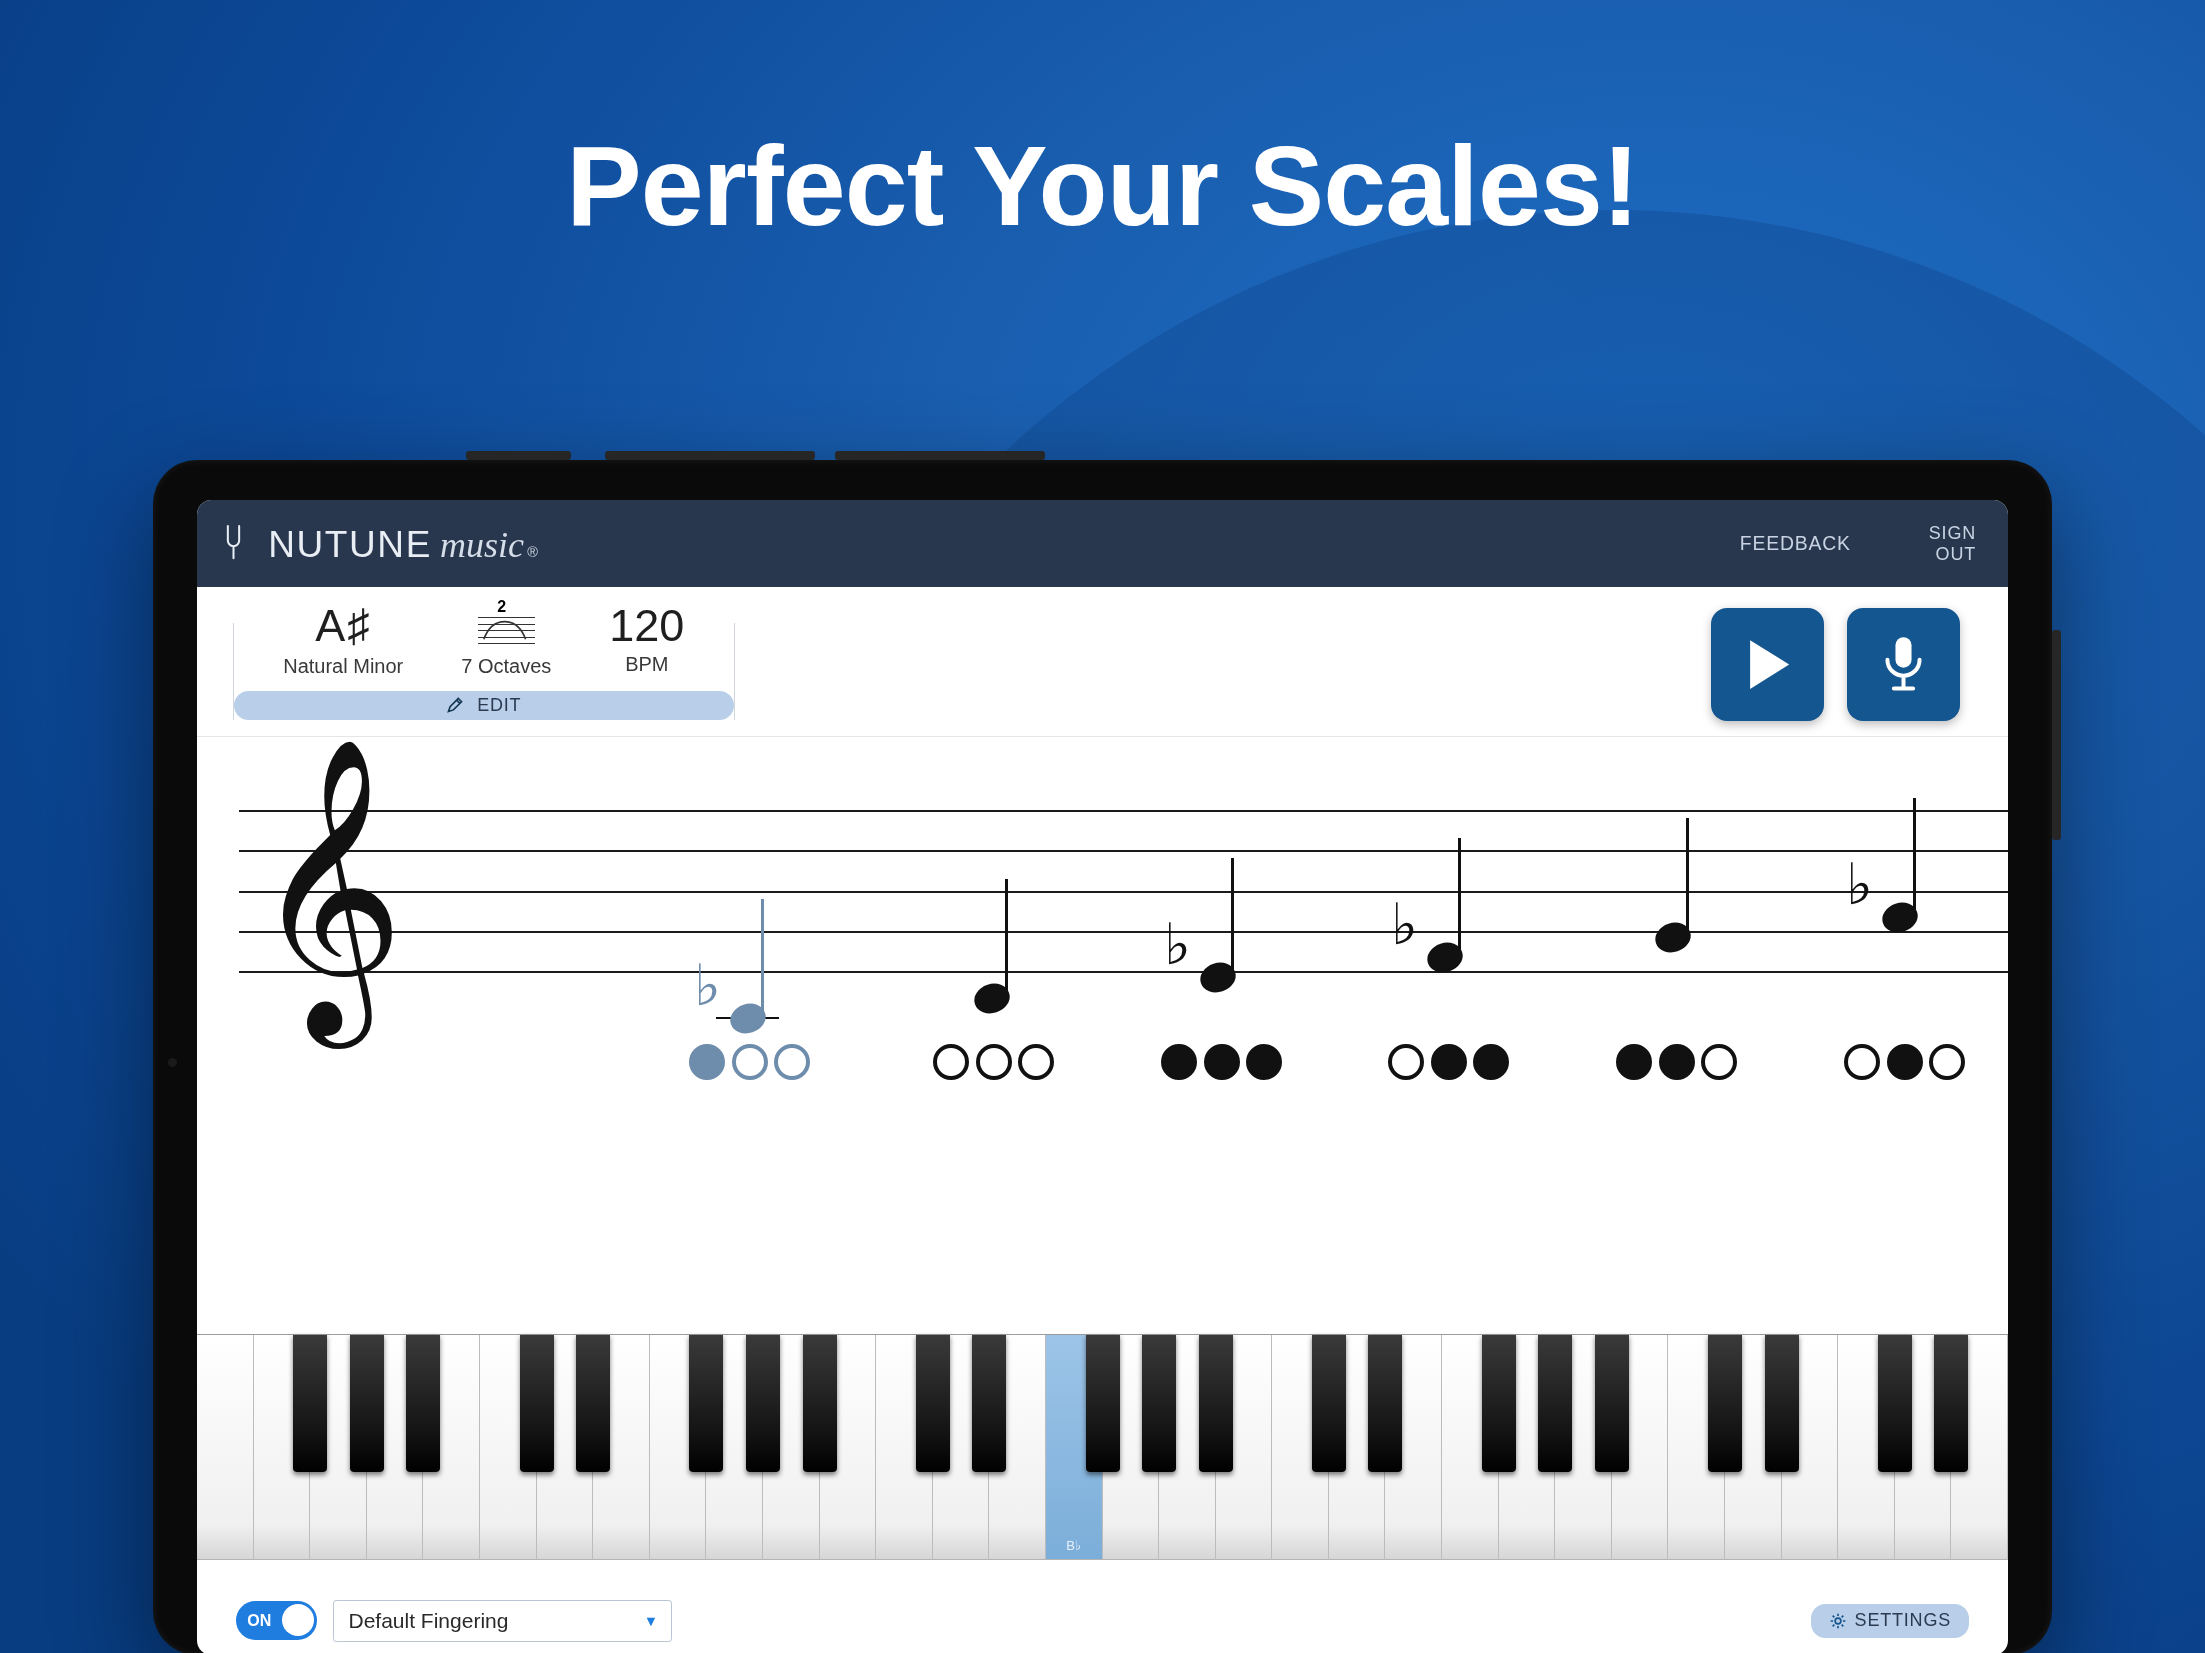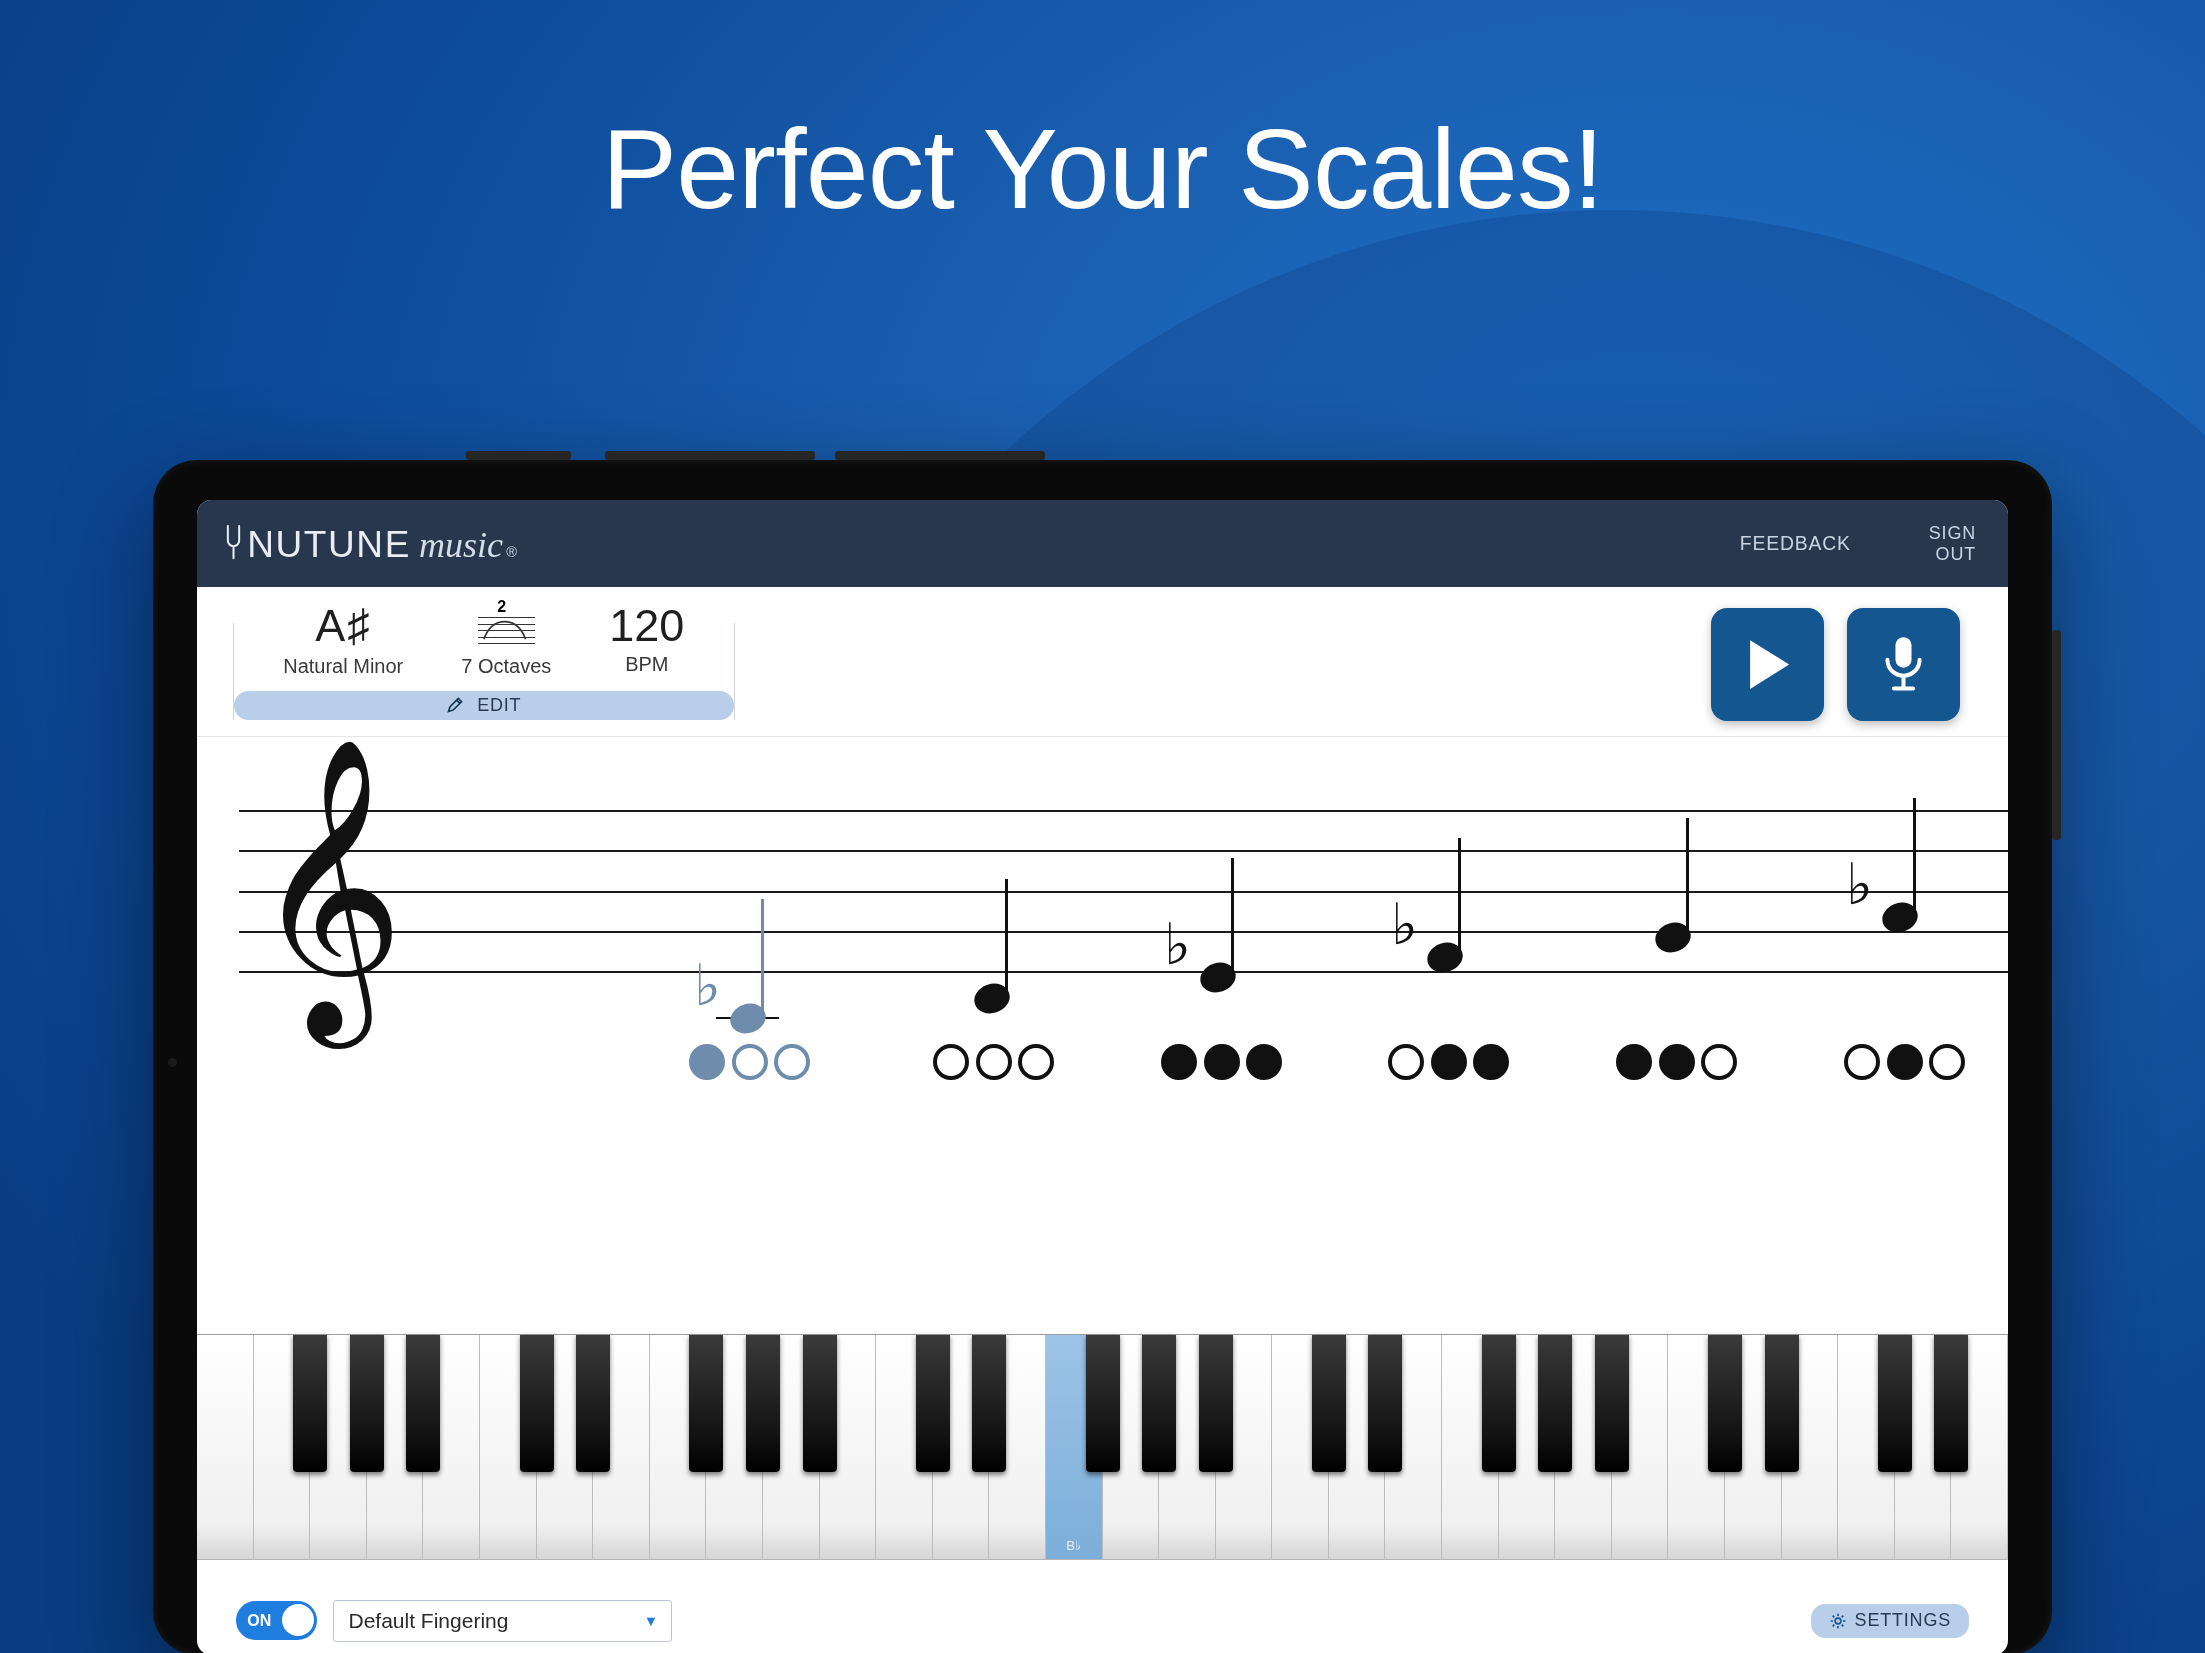--- a/index.html
+++ b/index.html
@@ -13,25 +13,25 @@
 }
 .bg-curve {
   position: absolute;
   top: 210px; left: 726px;
   width: 1776px; height: 1776px;
   border-radius: 50%;
   background: radial-gradient(circle at 30% 30%, rgba(15,72,145,.4), rgba(8,55,120,.3));
 }
 .marketing-headline {
   position: absolute;
-  top: 104px; left: 0; right: 0;
+  top: 121px; left: 0; right: 0;
   text-align: center;
   color: #fff;
   font-size: 113px;
-  font-weight: 400;
+  font-weight: 700;
   letter-spacing: -0.8px;
 }
 .tablet {
   position: absolute;
   top: 460px; left: 153px;
   width: 1899px; height: 1195px;
   background: #0a0a0a;
   border-radius: 44px;
   padding: 40px 44px 0 44px;
   box-shadow: 0 32px 97px rgba(0,0,0,.45), inset 0 0 8px rgba(255,255,255,.08);
@@ -64,21 +64,21 @@
 
 .topnav {
   height: 87px;
   background: #28374d;
   display: flex; align-items: center;
   padding: 0 32px 0 26px;
   gap: 39px;
 }
 .logo { display: flex; align-items: baseline; color: #e9eef5; font-weight: 300; }
 .logo-icon { display: inline-block; margin-right: 3.2px; transform: translateY(3.2px); }
-.logo-nu   { font-size: 37px; letter-spacing: 1.6px; }
+.logo-nu   { font-size: 37px; letter-spacing: 1.6px; margin-left: 21px; }
 .logo-tune { font-size: 37px; letter-spacing: 1.6px; }
 .logo-music{ font-size: 36px; margin-left: 8px; font-family: Georgia, serif; font-style: italic; color: #d5dde9; }
 .logo-reg { font-size: 14.5px; color: #cbd4e2; margin-left: 3.2px; }
 .nav-items { display: flex; gap: 52px; margin-left: 39px; align-items: center; }
 .nav-item  { color: #c9d3e3; font-size: 22.6px; line-height: 27.4px; cursor: pointer; white-space: pre-line; }
 .nav-item.active { color: #3d8feb; font-weight: 600; }
 .nav-feedback { margin-left: auto; color: #c9d3e3; font-size: 19.4px; letter-spacing: 0.8px; cursor: pointer; }
 .nav-signout  { color: #c9d3e3; font-size: 18px; line-height: 21px; text-align: right; letter-spacing: 0.8px; cursor: pointer; margin-left: 39px; white-space: pre-line; }
 
 

